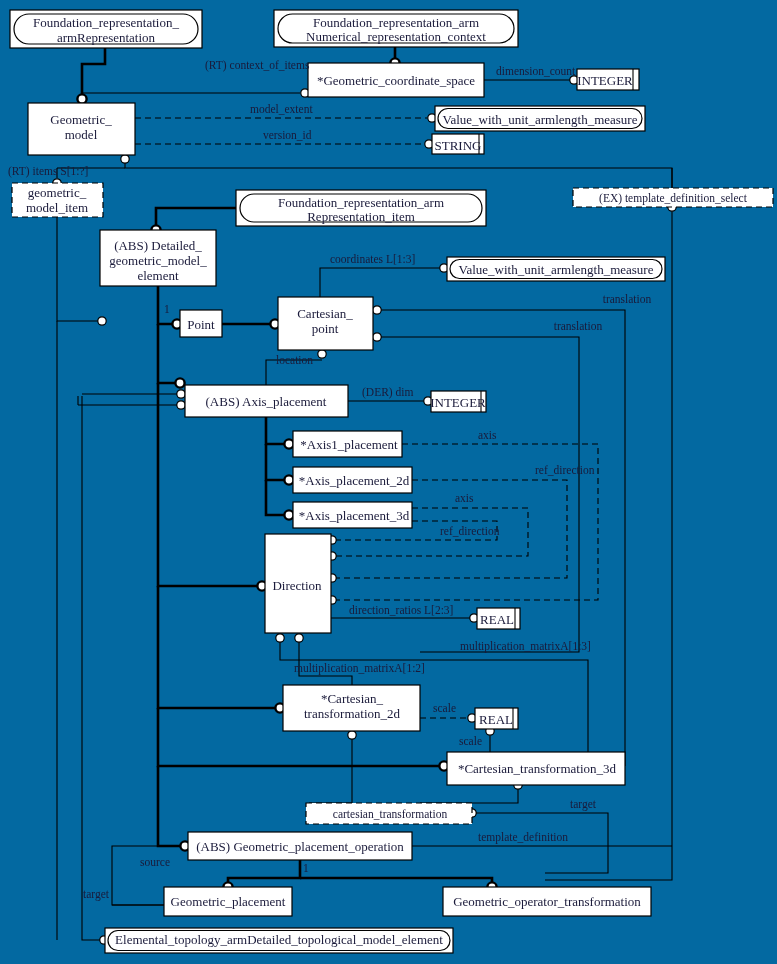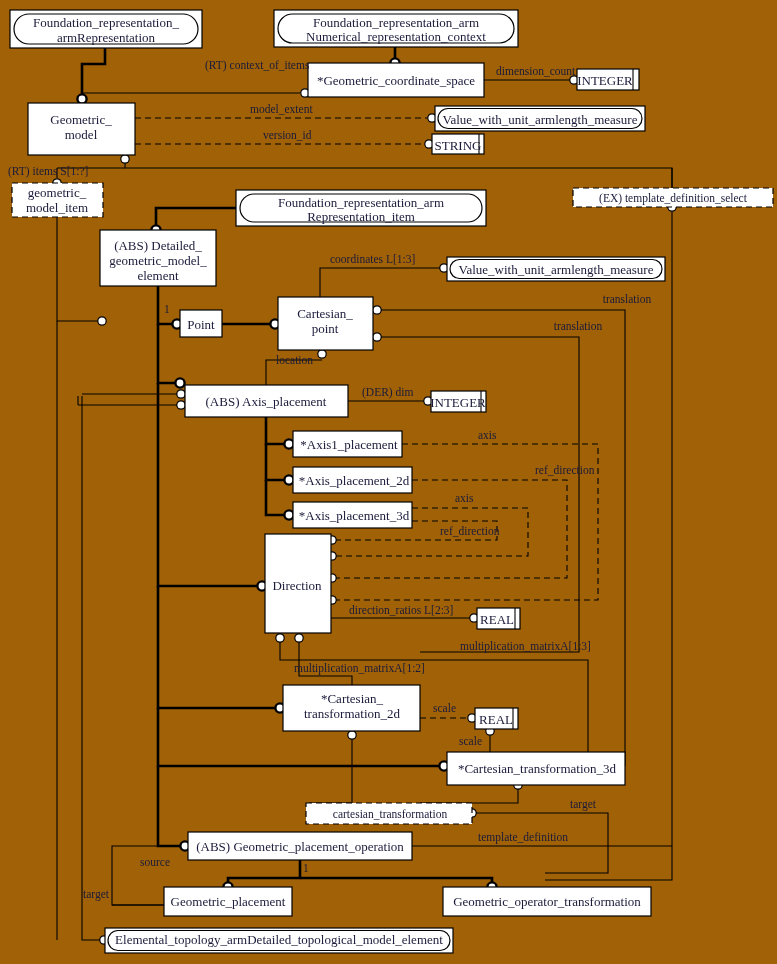--- a/index.html
+++ b/index.html
@@ -1,16 +1,16 @@
 <!DOCTYPE html>
 <html><head>
 <meta charset="utf-8">
 <style>
   html,body{margin:0;padding:0;background:#fff;}
-  #stage{position:relative;width:777px;height:964px;background:#a16207;
+  #stage{position:relative;width:777px;height:964px;background:#0369a1;
          font-family:"Liberation Serif", serif;}
   svg{position:absolute;left:0;top:0;}
   text{font-family:"Liberation Serif", serif; fill:#1a1a3a;}
   .lbl{font-size:11.5px;}
   .nm{font-size:13px;}
 </style>
 </head>
 <body>
 
 <div id="stage">

